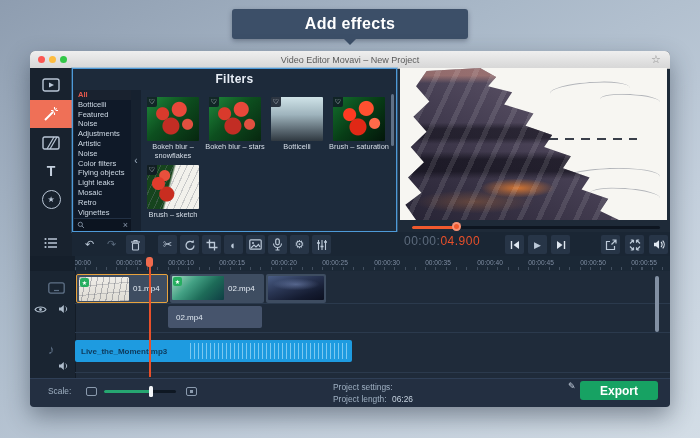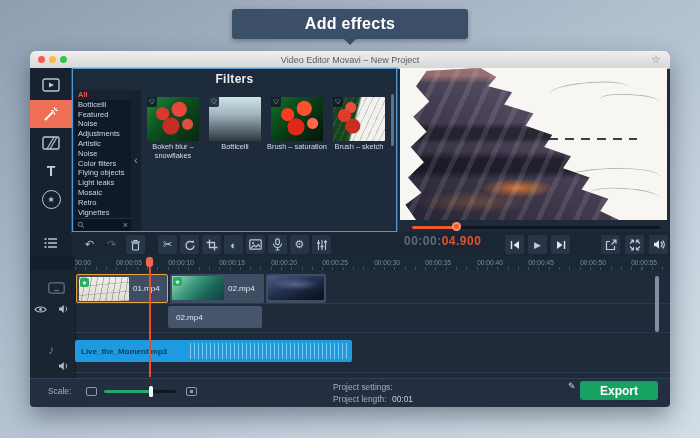--- a/index.html
+++ b/index.html
@@ -93,21 +93,21 @@
   .seektrack{left:412px;top:226px;width:248px;height:3px;background:#0d1520;border-radius:2px}
   .seekfill{left:412px;top:226px;width:45px;height:3px;background:#ef5a2e;border-radius:2px}
   .seekknob{left:452px;top:222px;width:9px;height:9px;border-radius:50%;background:#ef5a2e;
     box-shadow:inset 0 0 0 2px rgba(255,255,255,.35)}
 
   
   .toolbar{left:72px;top:232px;width:598px;height:24px;background:#1a2634}
   .tbtn{width:19px;height:19px;top:235px;background:#273547;border-radius:2px;color:#bcc9d8;font-size:11px}
   .tbtn.plain{background:transparent}
   .tbtn svg{display:block}
-  .tcode{top:234px;font-size:12px;font-weight:bold;letter-spacing:.5px}
+  .tcode{top:234px;font-size:12px;font-weight:normal;letter-spacing:.5px}
   .tgray{color:#5d6b7d}.torange{color:#e8502a}
 
   
   .rulergutter{left:30px;top:256px;width:45px;height:15px;background:#151f2b}
   .ruler{left:75px;top:256px;width:595px;height:15px;background:#1b2836;overflow:hidden}
   .ruler .mticks{position:absolute;left:0;bottom:1px;width:100%;height:3px;
     background:repeating-linear-gradient(90deg,rgba(140,155,175,.35) 0 1px,rgba(0,0,0,0) 1px 10.3px)}
   .tick{position:absolute;top:3px;width:40px;text-align:center;font-size:6.6px;color:#7e8ca1;white-space:nowrap}
 
   
@@ -239,20 +239,26 @@
 
   <div class="a gridbg"></div>
   <div class="a cells">
     <div class="cell">
       <div class="thumb t-flowers">
         <div class="heart">♡</div>
         </div>
       <div class="flabel">Bokeh blur – snowflakes</div>
     </div>
     <div class="cell">
+      <div class="thumb t-flowers">
+        <div class="heart">♡</div>
+        </div>
+      <div class="flabel">Bokeh blur – stars</div>
+    </div>
+    <div class="cell">
       <div class="thumb t-botticelli">
         <div class="heart">♡</div>
         </div>
       <div class="flabel">Botticelli</div>
     </div>
     <div class="cell">
       <div class="thumb t-flowsat">
         <div class="heart">♡</div>
         </div>
       <div class="flabel">Brush – saturation</div>
@@ -453,16 +459,16 @@
   <div class="a slabel" style="left:48px;top:386px">Scale:</div>
   <div class="a zoomico" style="left:86px;top:387px"></div>
   <div class="a sctrack"></div>
   <div class="a scfill"></div>
   <div class="a scknob"></div>
   <div class="a zoomico big" style="left:186px;top:387px"></div>
 
   <div class="a slabel" style="left:333px;top:382px">Project settings:</div>
   <div class="a pencil" style="left:568px;top:381px">✎</div>
   <div class="a slabel" style="left:333px;top:394px">Project length:</div>
-  <div class="a svalue" style="left:392px;top:394px">00:01</div>
+  <div class="a svalue" style="left:392px;top:394px">06:26</div>
   <div class="a exportbtn">Export</div>
 
 </div>
 
 </body></html>

